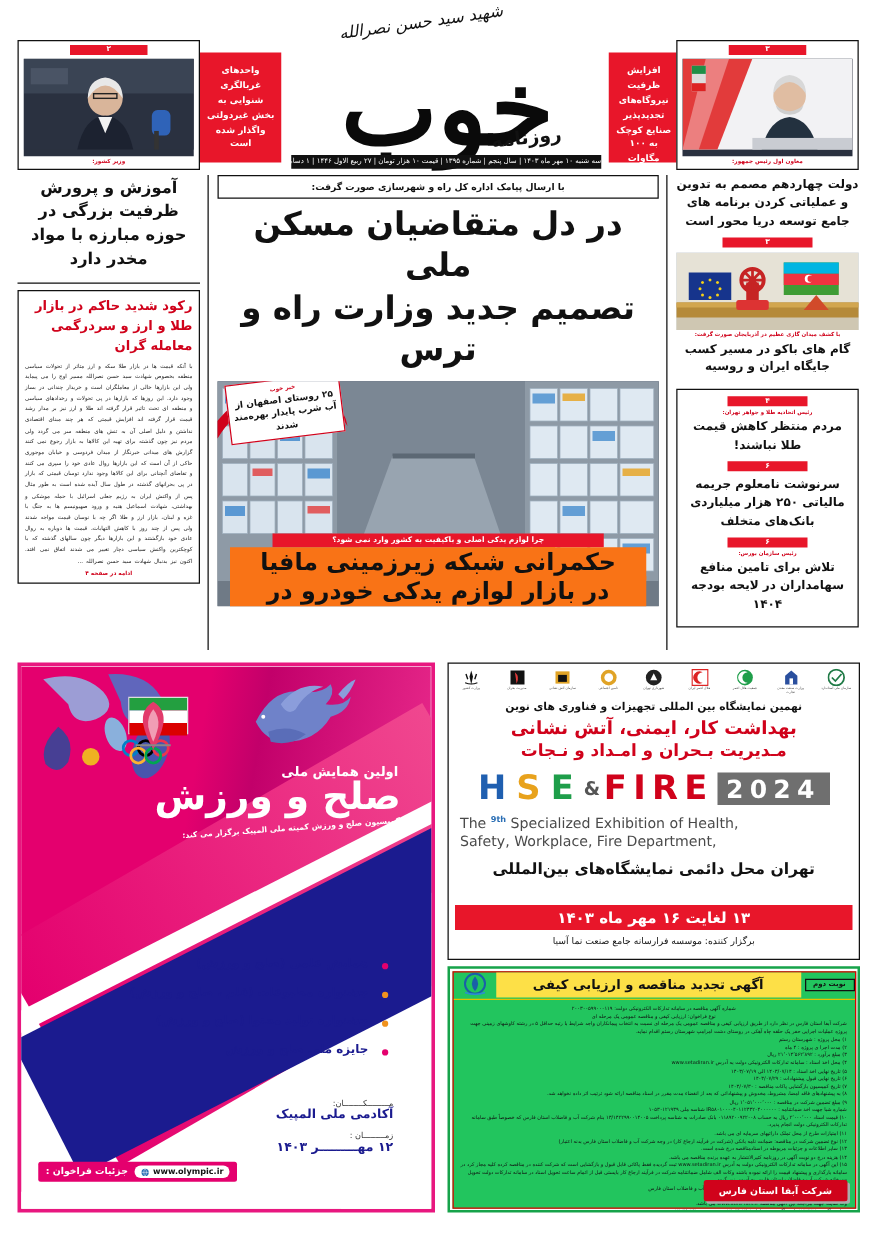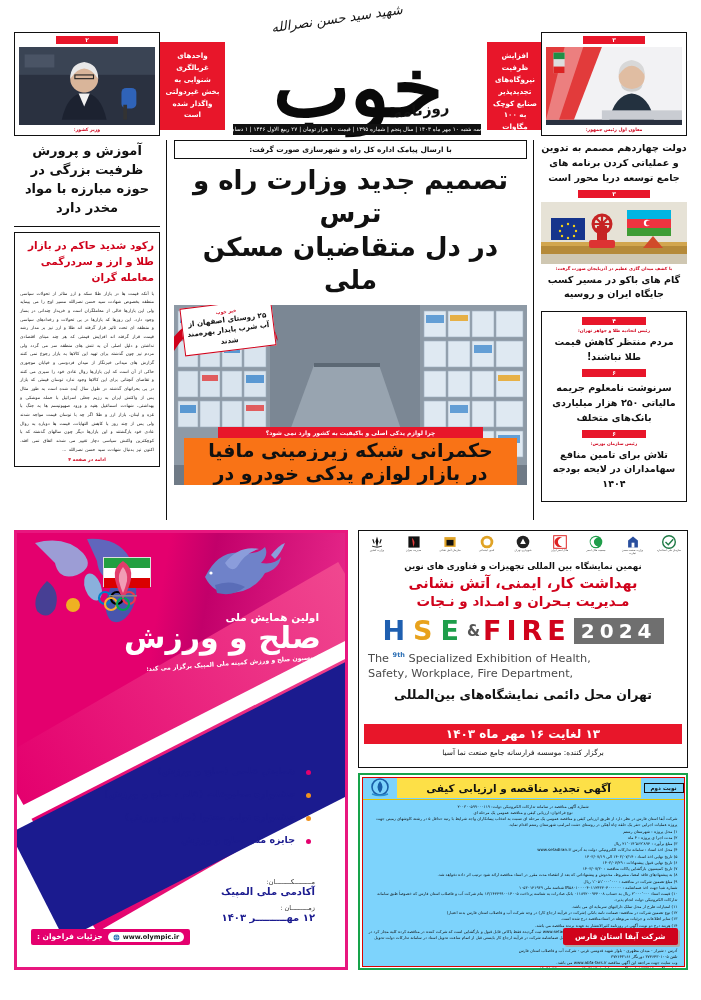--- a/index.html
+++ b/index.html
@@ -241,35 +241,35 @@
     background:#e8162a; color:#fff; font-size:12px; font-weight:bold;
     text-align:center; padding:3px 0; margin-top:22px; letter-spacing:1px;
   }
   .hse-org { font-size:7.4px; text-align:center; margin-top:4px; }
 
   
   .ad-tender {
     position:absolute; left:358px; top:248px; width:330px; height:197px;
     border:2px solid #16a34a; background:#fff; overflow:hidden;
   }
-  .tn-inner { border:1px solid #d00; margin:1.5px; height:calc(100% - 3px); position:relative; background:#7dd3fc;}
+  .tn-inner { border:1px solid #d00; margin:1.5px; height:calc(100% - 3px); position:relative; background:#22c55e;}
   .tn-head { display:flex; align-items:center; height:22px; border-bottom:1px solid #e2c200; }
   .tn-logo { width:34px; display:flex; align-items:center; justify-content:center; }
   .tn-title {
     flex:1; background:#fde047; color:#111; font-size:10.5px; font-weight:bold;
     text-align:center; line-height:20px; height:20px;
   }
   .tn-turn {
     width:40px; text-align:center; font-size:5.6px; font-weight:bold;
     border:1px solid #111; margin-left:3px; padding:1px 0;
   }
   .tn-body { padding:4px 6px 0; }
   .tn-line { font-size:4.05px; line-height:1.55; color:#111; text-align:right; }
   .tn-line.c { text-align:center; }
-  .tn-foot { position:absolute; right:6px; bottom:21px; }
+  .tn-foot { position:absolute; right:6px; bottom:5px; }
   .tn-stamp {
     background:#d0021b; color:#fff; font-size:7.5px; font-weight:bold;
     padding:4px 12px; border-radius:2px; box-shadow:2px 2px 0 #aaa;
   }
 
   
   .vline { position:absolute; width:1px; background:#111; }
 
   .ph-img { position:absolute; inset:0; }
 </style>
@@ -349,22 +349,22 @@
         <div class="body-text">با آنکه قیمت ها در بازار طلا سکه و ارز متاثر از تحولات سیاسی منطقه بخصوص شهادت سید حسن نصرالله مسیر اوج را می پیماید ولی این بازارها خالی از معاملگران است و خریدار چندانی در بساز وجود دارد. این روزها که بازارها در پی تحولات و رخدادهای سیاسی و منطقه ای تحت تاثیر قرار گرفته اند طلا و ارز نیز بر مدار رشد قیمت قرار گرفته اند افزایش قیمتی که هر چند مبنای اقتصادی نداشتن و دلیل اصلی آن به تنش های منطقه سر می گردد ولی مردم نیز چون گذشته برای تهیه این کالاها به بازار رجوع نمی کنند گزارش های میدانی خبرنگار از میدان فردوسی و خیابان موجوری حاکی از آن است که این بازارها روال عادی خود را سپری می کنند و تقاضای آنچنانی برای این کالاها وجود ندارد توسان قیمتی که بازار در پی بحرانهای گذشته در طول سال آیده شده است به طور مثال پس از واکنش ایران به رژیم جعلی اسرائیل با حمله موشکی و بهداشتی، شهادت اسماعیل هنیه و ورود صهیونیسم ها به جنگ با غزه و لبنان، بازار ارز و طلا اگر چه با نوسان قیمت مواجه شدند ولی پس از چند روز با کاهش التهابات، قیمت ها دوباره به روال عادی خود بازگشتند و این بازارها دیگر چون سالهای گذشته که با کوچکترین واکنش سیاسی دچار تغییر می شدند اتفاق نمی افتد. اکنون نیز بدنبال شهادت سید حسن نصرالله ...</div>
         <div class="cont-note">ادامه در صفحه ۴</div>
       </div>
     </div>
 
     <div class="vline" style="left:166px; top:0; height:380px;"></div>
     <div class="vline" style="left:533px; top:0; height:380px;"></div>
 
     <div class="col-center">
       <div class="kicker-box">با ارسال پیامک اداره کل راه و شهرسازی صورت گرفت:</div>
+      <div class="main-head">در دل متقاضیان مسکن ملی</div>
       <div class="main-head">تصمیم جدید وزارت راه و ترس</div>
-      <div class="main-head">در دل متقاضیان مسکن ملی</div>
 
       <div class="main-photo">
         <svg class="ph-img" viewBox="0 0 353 180" preserveAspectRatio="none">
           <rect width="353" height="180" fill="#6b7684"></rect>
 
           <rect x="0" y="0" width="96" height="180" fill="#8e9aa6"></rect>
           <g fill="#d9e4ee" stroke="#9fb0bf" stroke-width="0.6">
             <rect x="4" y="6" width="20" height="26"></rect>
               <rect x="26" y="6" width="20" height="26"></rect>
             <rect x="48" y="6" width="20" height="26"></rect>

